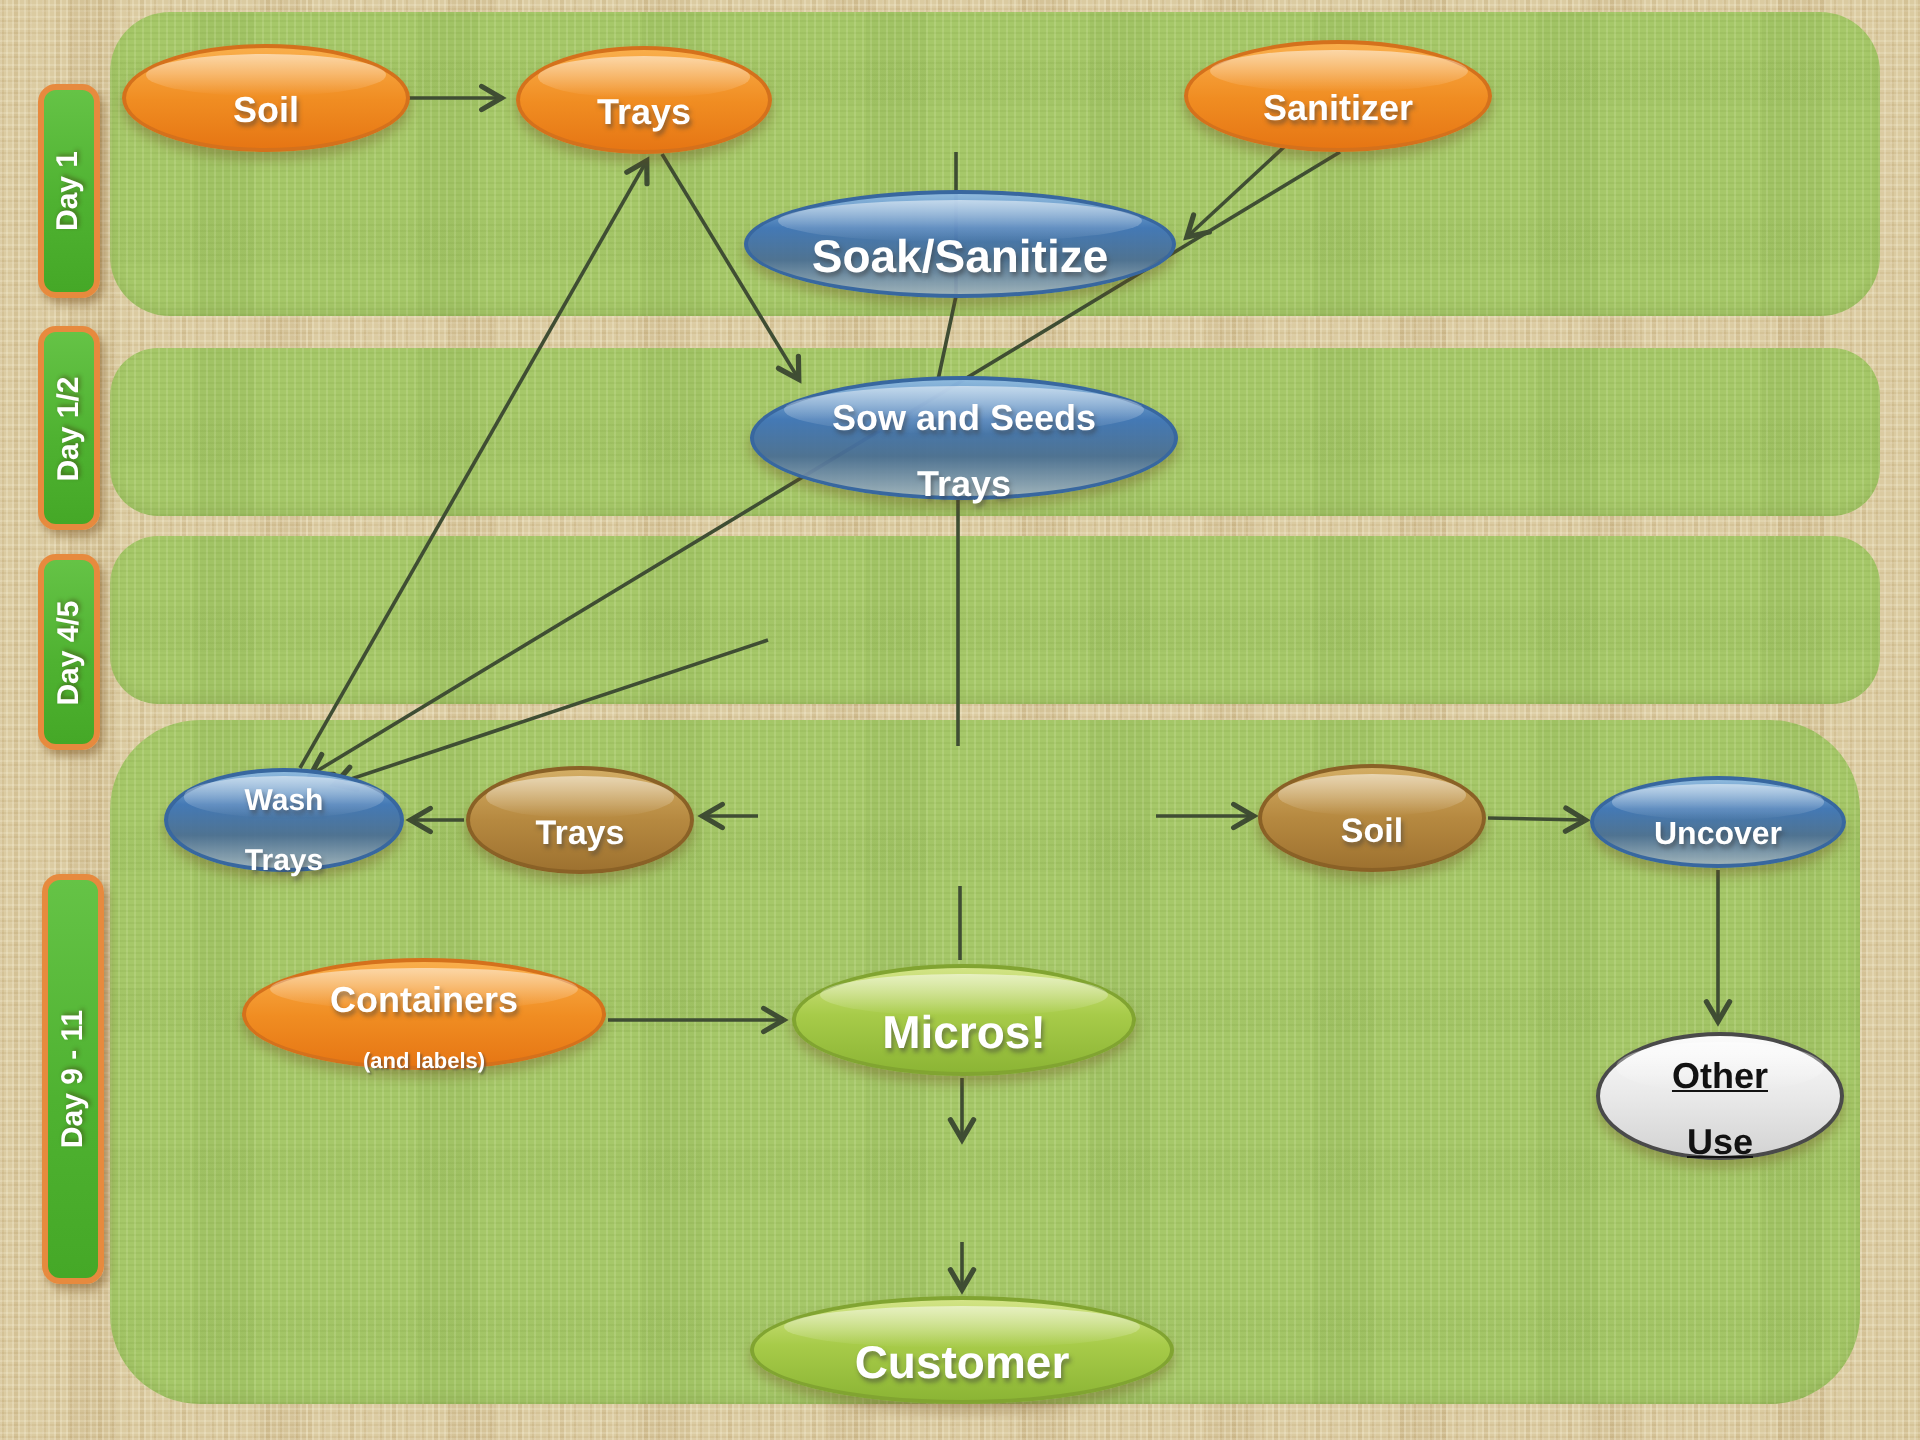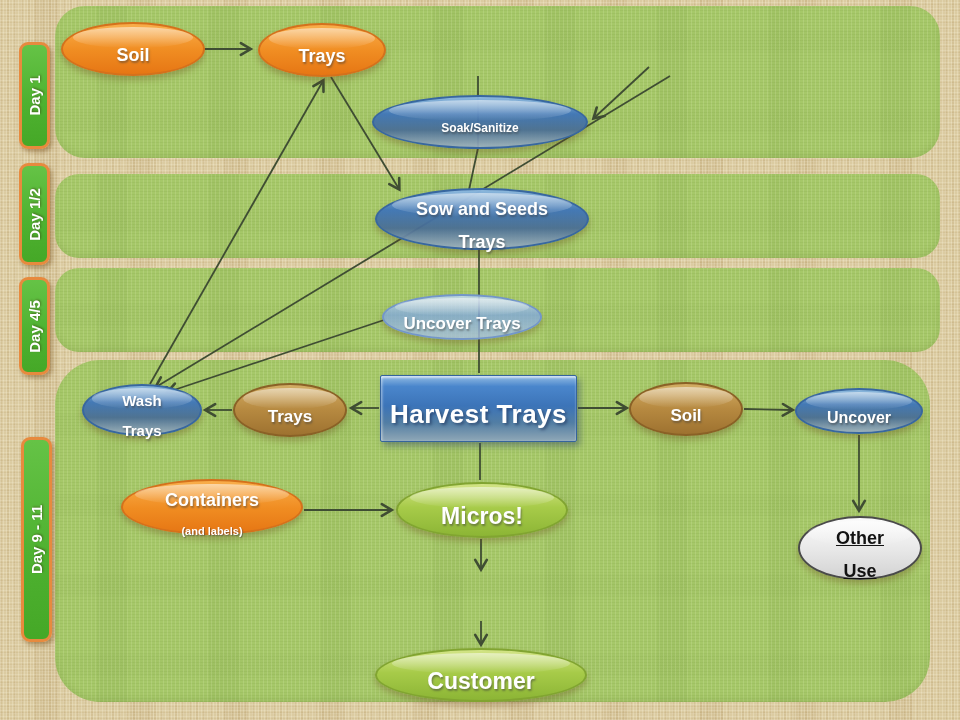--- a/index.html
+++ b/index.html
@@ -114,39 +114,36 @@
         <polyline points="481,621 481,644" fill="none" stroke="#3f4d33" stroke-width="1.8" marker-end="url(#arw)"></polyline>
       </g>
   </svg>
   <div class="layer">
       <div class="node ellipse n-orange" style="left: 61px; top: 22px; width: 144px; height: 54px; font-size: 18px;">
         <span class="lbl">Soil</span>
       </div>
       <div class="node ellipse n-orange" style="left: 258px; top: 23px; width: 128px; height: 54px; font-size: 18px;">
         <span class="lbl">Trays</span>
       </div>
-      <div class="node ellipse n-blue" style="left: 372px; top: 95px; width: 216px; height: 54px; font-size: 12px;">
+      <div class="node ellipse n-orange" style="left: 592px; top: 20px; width: 154px; height: 56px; font-size: 18px;">
+        <span class="lbl">Sanitizer</span>
+      </div>
+      <div class="node ellipse n-blue" style="left: 372px; top: 95px; width: 216px; height: 54px; font-size: 23px;">
         <span class="lbl">Soak/Sanitize</span>
       </div>
       <div class="node ellipse n-blue" style="left: 375px; top: 188px; width: 214px; height: 62px; font-size: 18px;">
         <span class="lbl">Sow and Seeds</span>
         <span class="lbl">Trays</span>
-      </div>
-      <div class="node ellipse n-lightblue" style="left: 382px; top: 294px; width: 160px; height: 46px; font-size: 17px;">
-        <span class="lbl">Uncover Trays</span>
       </div>
       <div class="node ellipse n-blue" style="left: 82px; top: 384px; width: 120px; height: 52px; font-size: 15px; align-items: center;">
         <span class="lbl">Wash</span>
         <span class="lbl">Trays</span>
       </div>
       <div class="node ellipse n-brown" style="left: 233px; top: 383px; width: 114px; height: 54px; font-size: 17px;">
         <span class="lbl">Trays</span>
-      </div>
-      <div class="node n-harvest" style="left: 380px; top: 375px; width: 197px; height: 67px; font-size: 26px;">
-        <span class="lbl">Harvest Trays</span>
       </div>
       <div class="node ellipse n-brown" style="left: 629px; top: 382px; width: 114px; height: 54px; font-size: 17px;">
         <span class="lbl">Soil</span>
       </div>
       <div class="node ellipse n-blue" style="left: 795px; top: 388px; width: 128px; height: 46px; font-size: 16px;">
         <span class="lbl">Uncover</span>
       </div>
       <div class="node ellipse n-orange" style="left: 121px; top: 479px; width: 182px; height: 56px; font-size: 18px;">
         <span class="lbl">Containers</span>
         <span class="sub">(and labels)</span>

